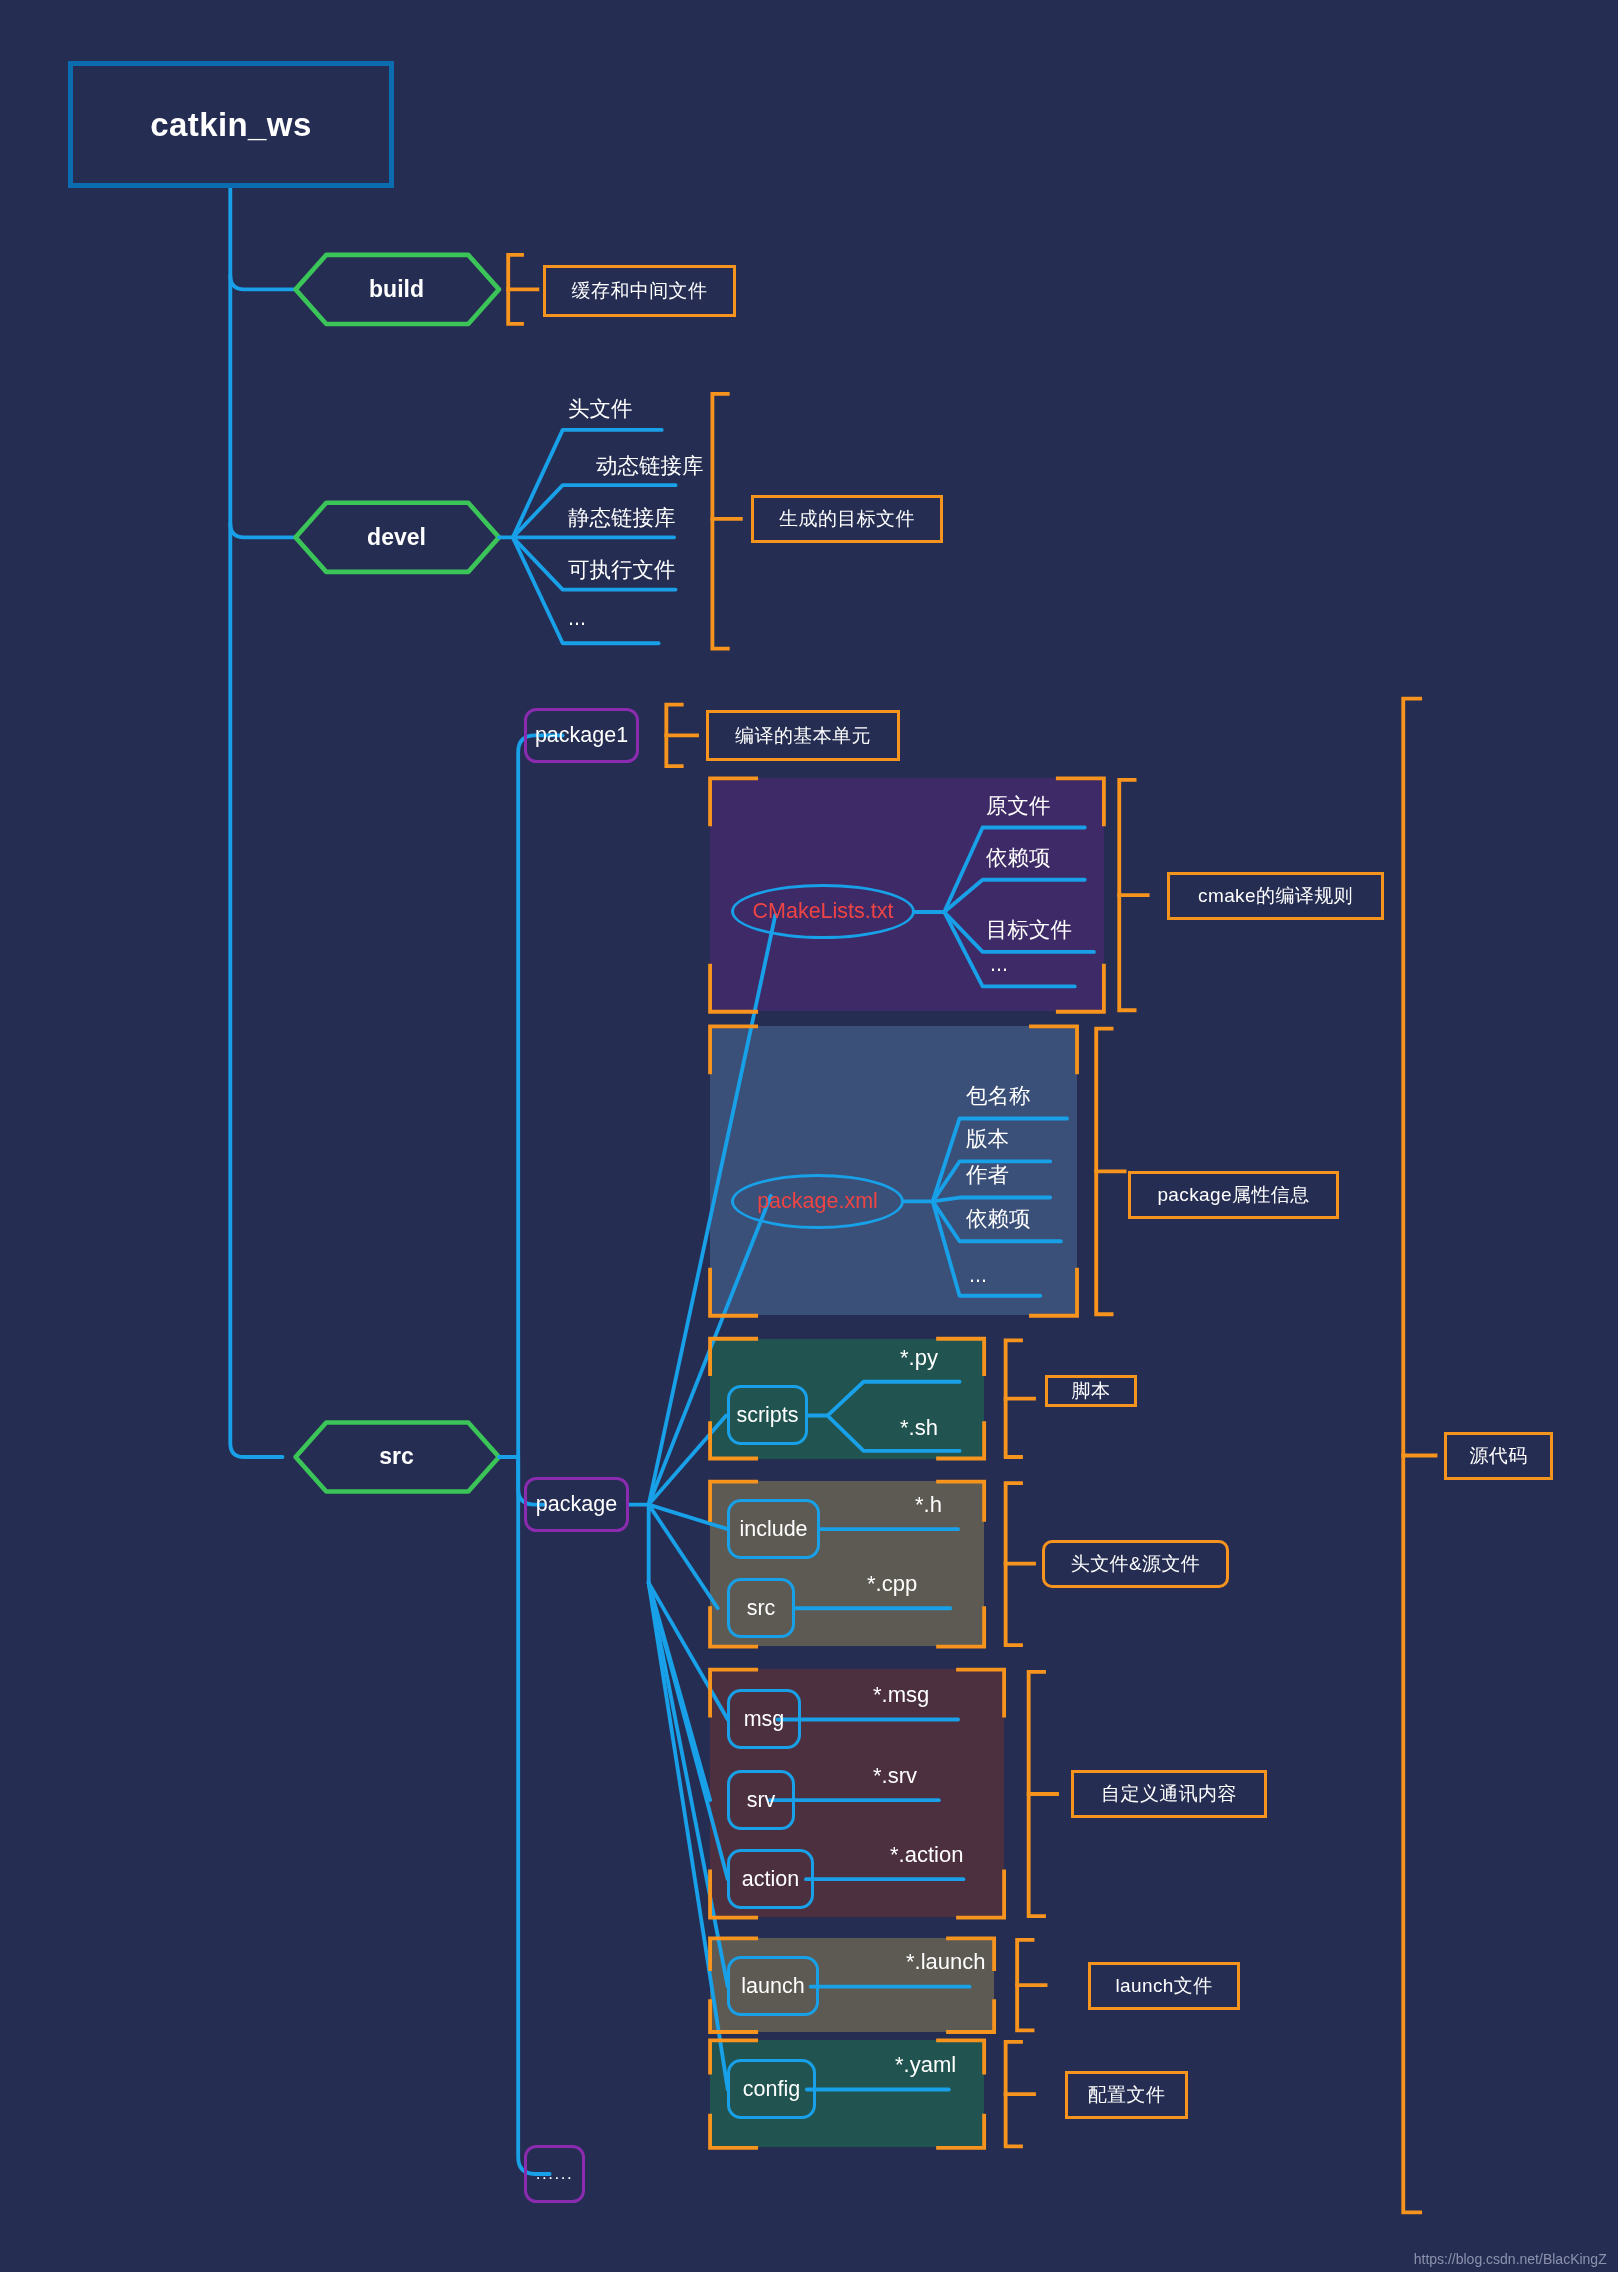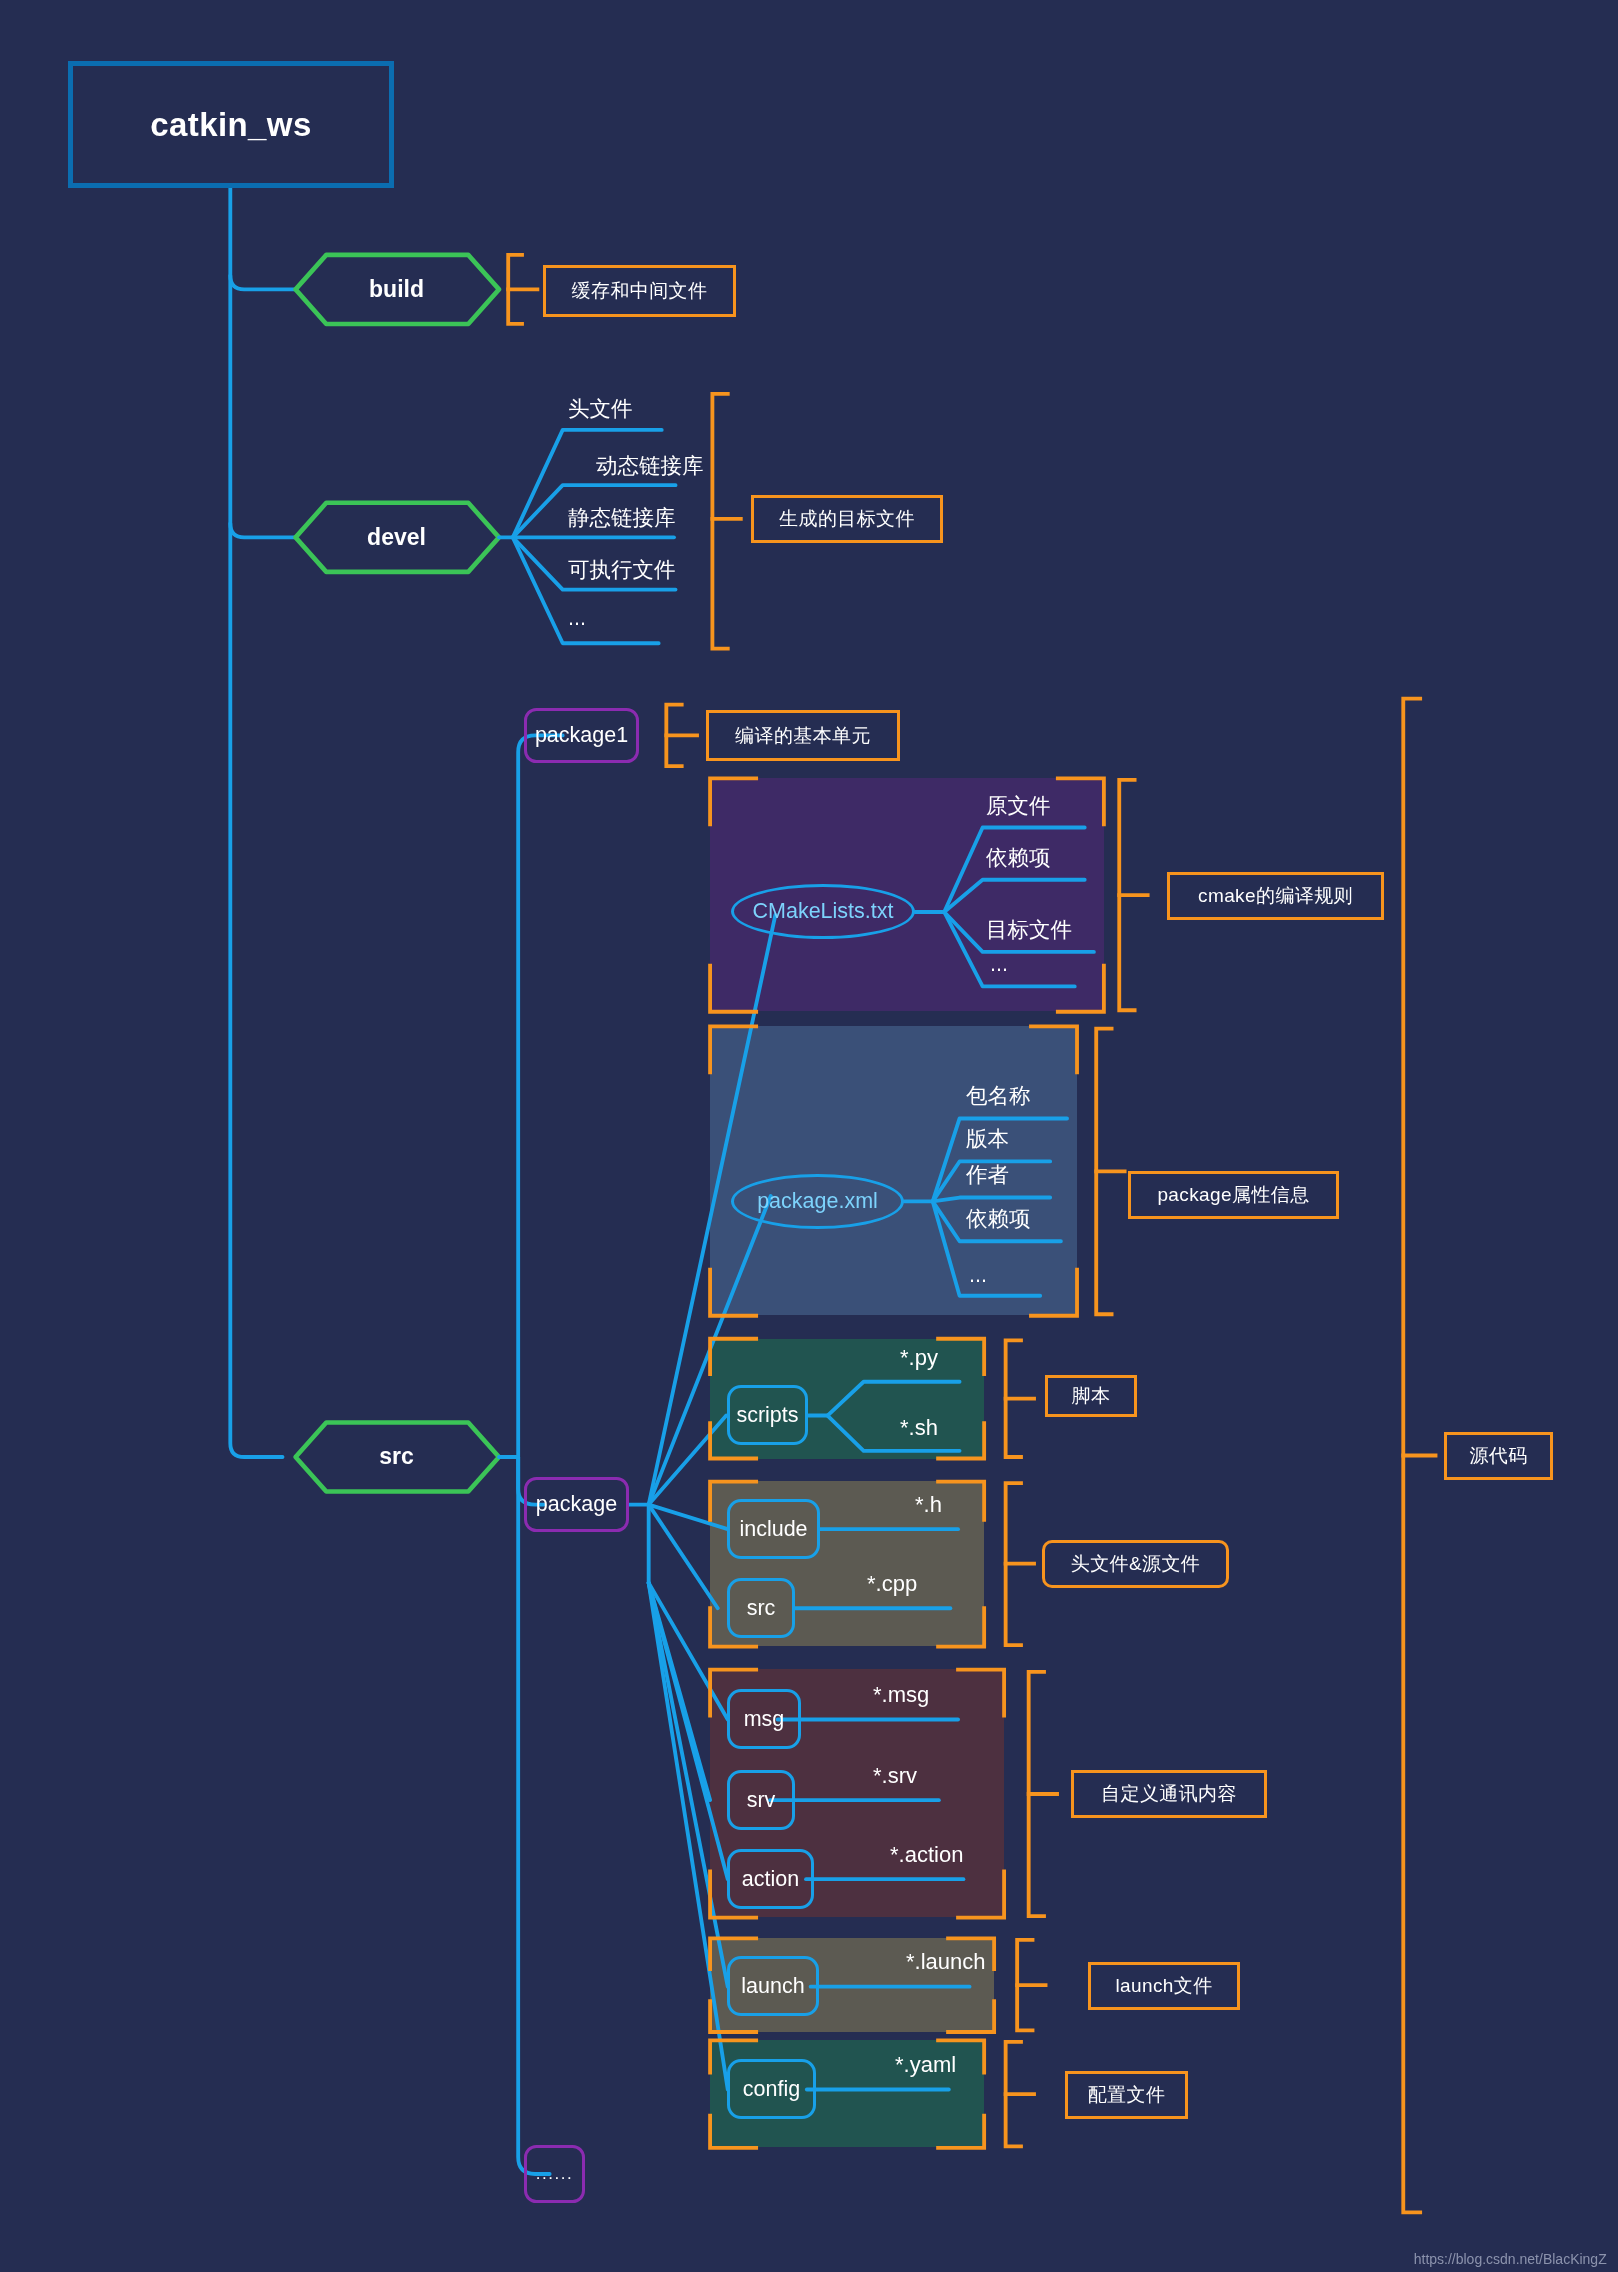--- a/index.html
+++ b/index.html
@@ -23,21 +23,21 @@
     position:absolute;left:0;top:0;width:100%;height:100%;
     display:flex;align-items:center;justify-content:center;
     font-size:23px;font-weight:bold;color:#fff;
   }
   .rrect{
     border:3.1px solid #8B2BB0;border-radius:12.3px;background:transparent;
     font-size:21.5px;color:#fff;
   }
   .ellipse{
     border:3.1px solid #18A0E8;border-radius:50%/50%;background:transparent;
-    font-size:21.5px;color:#7dd3fc;
+    font-size:21.5px;color:#ef4444;
   }
   .rrect-blue{
     border:3.8px solid #18A0E8;border-radius:14px;background:transparent;
     font-size:21.5px;color:#fff;
   }
   .plain{
     position:absolute;font-size:22px;color:#ffffff;white-space:nowrap;
   }
   .plain-cn{font-size:21.5px;}
   .ann{
@@ -309,21 +309,21 @@
   </div>
   <div class="ann" style="left:706px;top:710px;width:194px;height:51px;">
     <span>编译的基本单元</span>
   </div>
   <div class="ann" style="left:1167px;top:872px;width:217px;height:48px;">
     <span>cmake的编译规则</span>
   </div>
   <div class="ann" style="left:1128px;top:1147px;width:211px;height:48px;margin-top:24px;">
     <span>package属性信息</span>
   </div>
-  <div class="ann" style="left:1045px;top:1375px;width:92px;height:42px;">
+  <div class="ann" style="left:1045px;top:1375px;width:92px;height:32px;">
     <span>脚本</span>
   </div>
   <div class="ann" style="left:1042px;top:1540px;width:187px;height:48px;border-radius:10px;">
     <span>头文件&amp;源文件</span>
   </div>
   <div class="ann" style="left:1071px;top:1770px;width:196px;height:48px;">
     <span>自定义通讯内容</span>
   </div>
   <div class="ann" style="left:1088px;top:1962px;width:152px;height:48px;">
     <span>launch文件</span>

